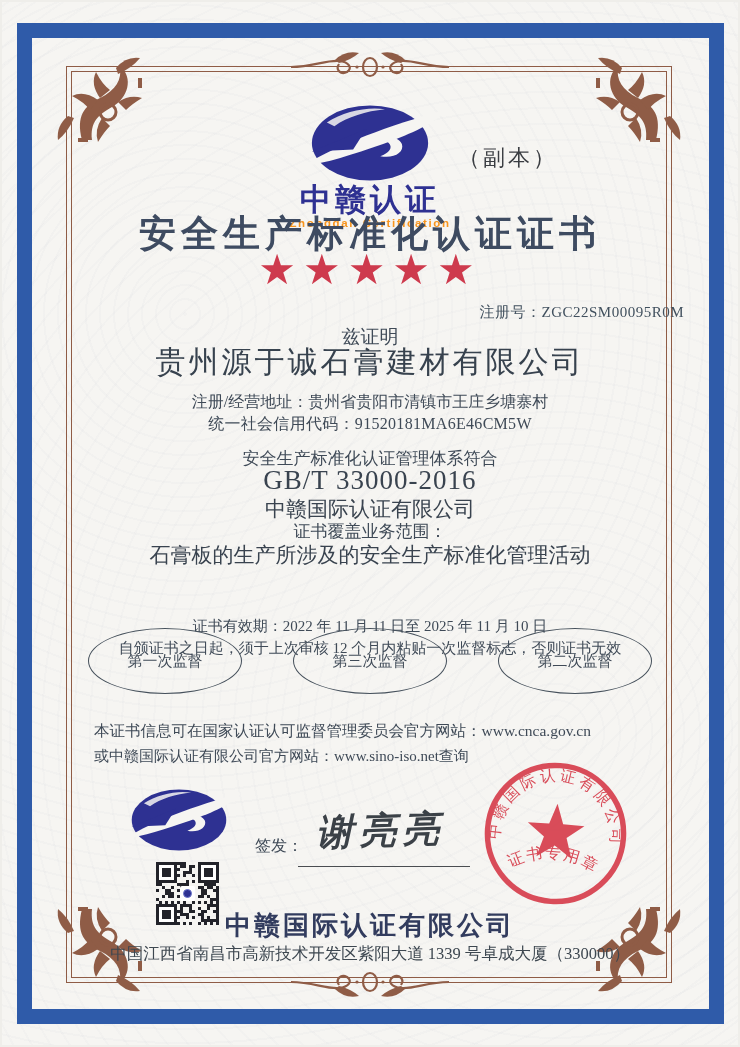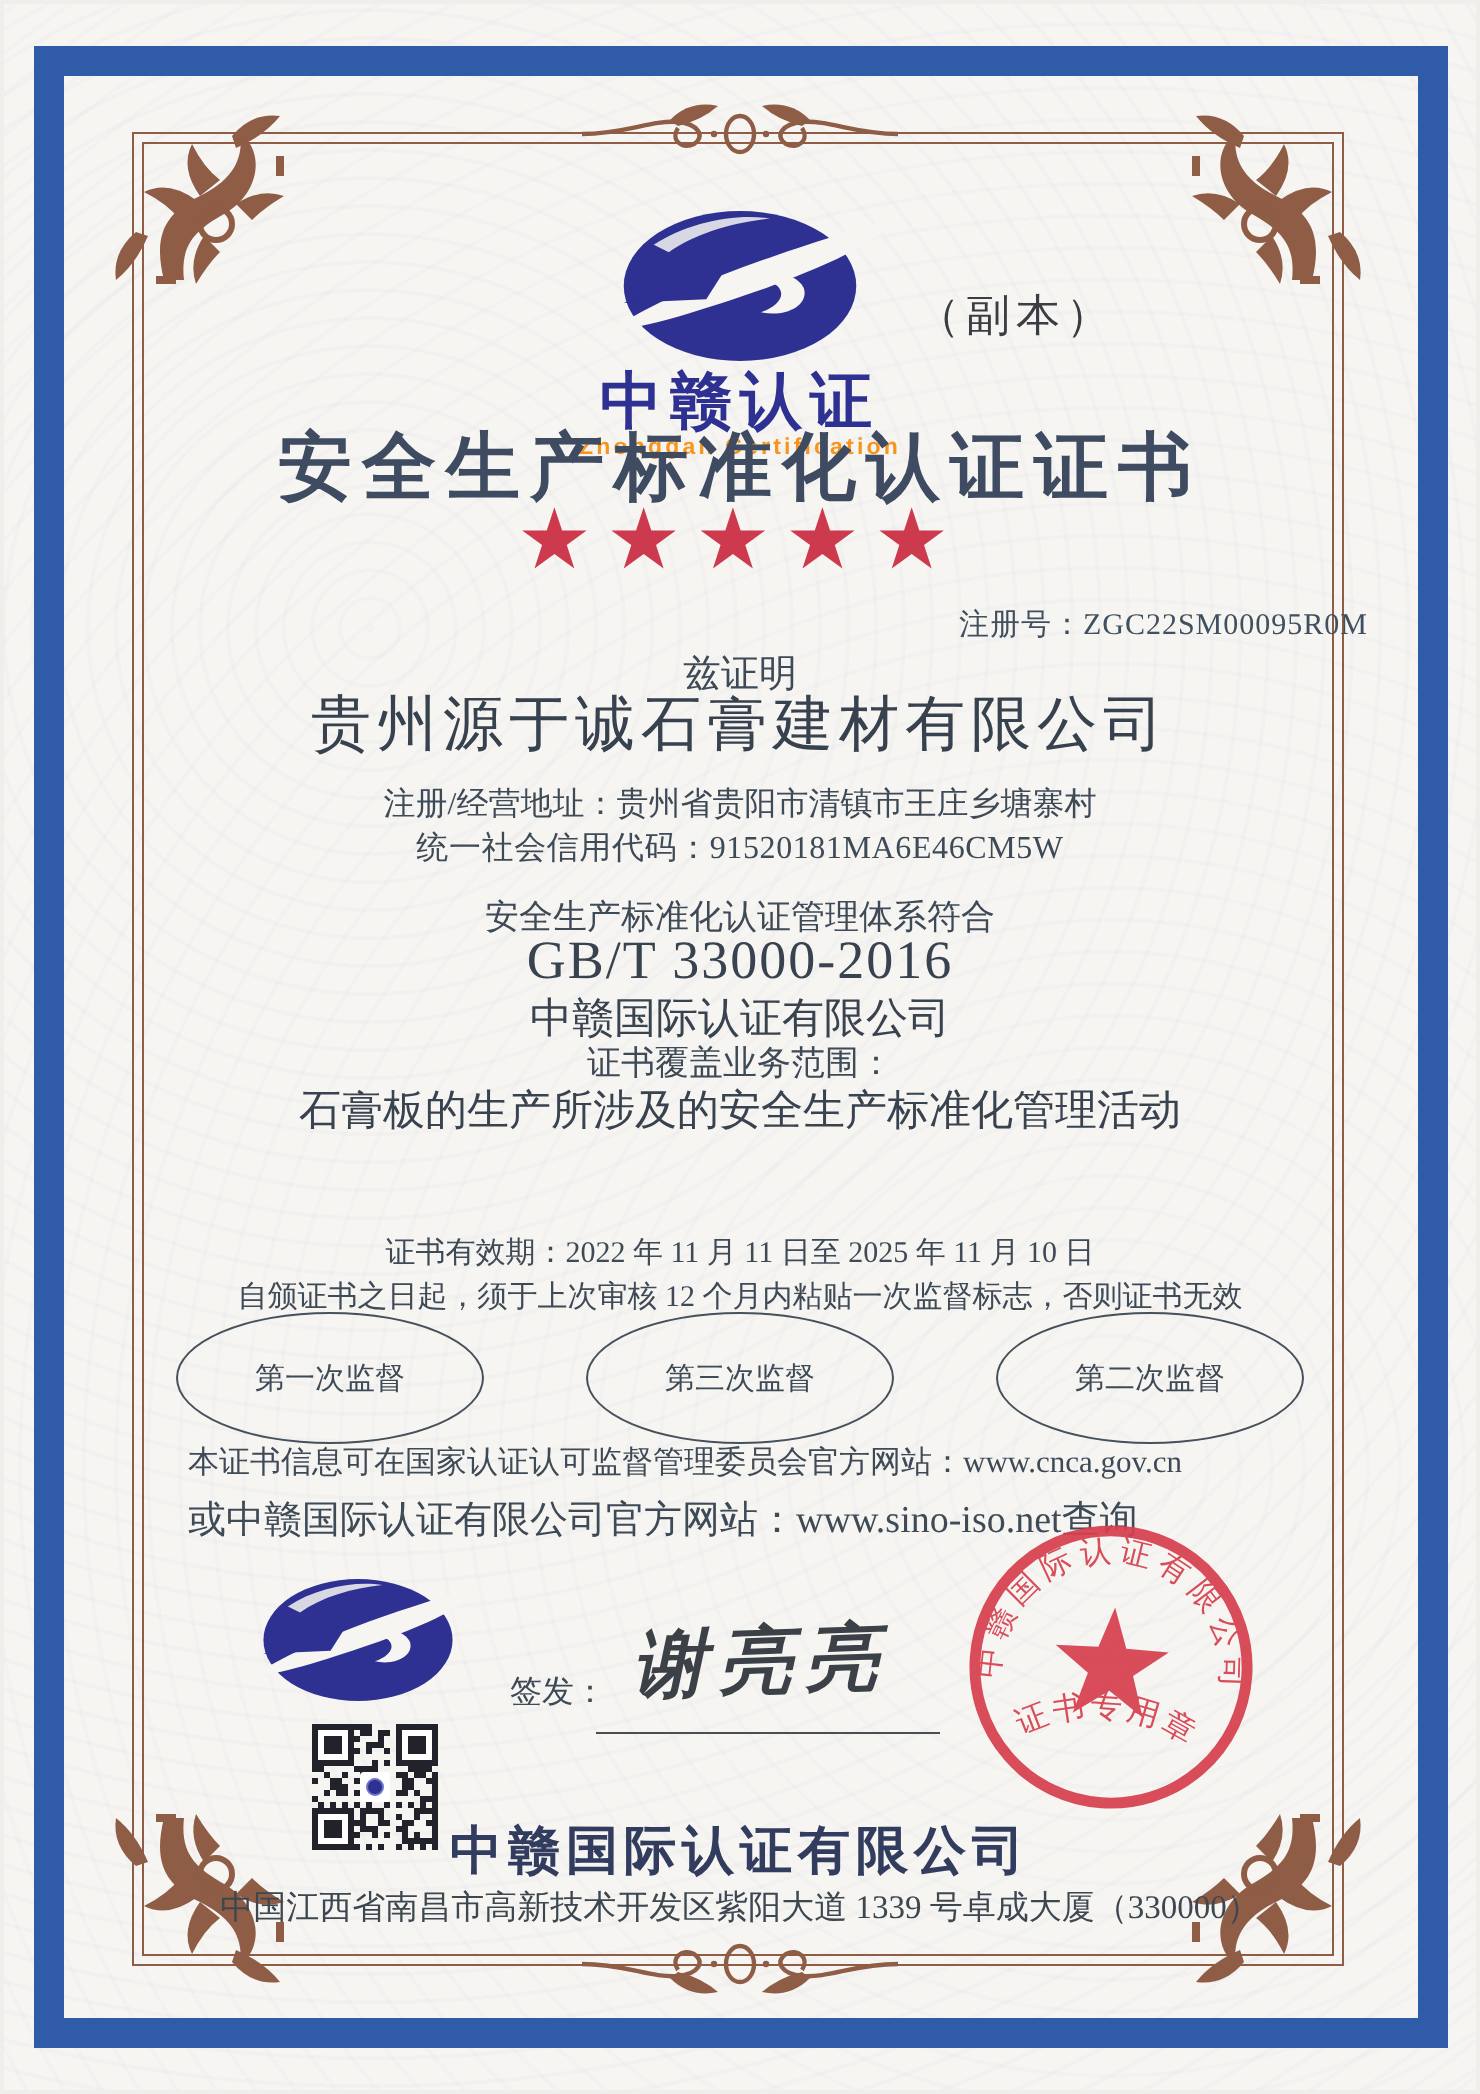--- a/index.html
+++ b/index.html
@@ -52,25 +52,25 @@
   .addr1{top:392px;font-size:16px;}
   .addr2{top:414px;font-size:16px;letter-spacing:.3px;}
   .sysline{top:447px;font-size:17px;}
   .gbt{top:465px;font-size:27px;letter-spacing:1px;color:#39434f;}
   .reqline{top:495px;font-size:21px;color:#39434f;}
   .scopelabel{top:520px;font-size:17px;}
   .scopetext{top:541px;font-size:21px;color:#39434f;}
   .validity{top:617px;font-size:15px;}
   .note{top:639px;font-size:15px;}
 
-  .ovals{top:656px;left:88px;right:88px;display:flex;justify-content:space-between;text-align:center;position:absolute;}
+  .ovals{top:628px;left:88px;right:88px;display:flex;justify-content:space-between;text-align:center;position:absolute;}
   .oval{width:152px;height:64px;border:1.6px solid #46515c;border-radius:50%;display:flex;align-items:center;justify-content:center;font-size:15px;color:#3f4a57;background:transparent;}
 
   .info1{top:721px;text-align:left;padding-left:94px;font-size:15.5px;}
-  .info2{top:747px;text-align:left;padding-left:94px;font-size:19px;}
+  .info2{top:747px;text-align:left;padding-left:94px;font-size:15px;}
 
   .bottom-swoosh{position:absolute;left:118px;top:781px;width:122px;height:78px;}
   .qr{position:absolute;left:156px;top:862px;width:63px;height:63px;}
   .qr-logo{position:absolute;left:24px;top:24px;width:15px;height:15px;background:#fff;border-radius:2px;display:flex;align-items:center;justify-content:center;}
   .qr-logo i{display:block;width:9px;height:9px;border-radius:50%;background:#2e3192;border:1.5px solid #6a74c8;box-sizing:border-box;}
   .issue-label{position:absolute;left:255px;top:836px;font-size:16px;color:#3f4a57;}
   .signature{position:absolute;left:316px;top:806px;font-size:37px;font-style:italic;color:#3b4147;transform:rotate(-2deg);letter-spacing:6px;font-weight:600;}
   .sig-line{position:absolute;left:298px;top:866px;width:172px;border-bottom:1.6px solid #4a4d51;}
   .seal{position:absolute;left:481px;top:759px;width:149px;height:149px;opacity:.93;}
 

